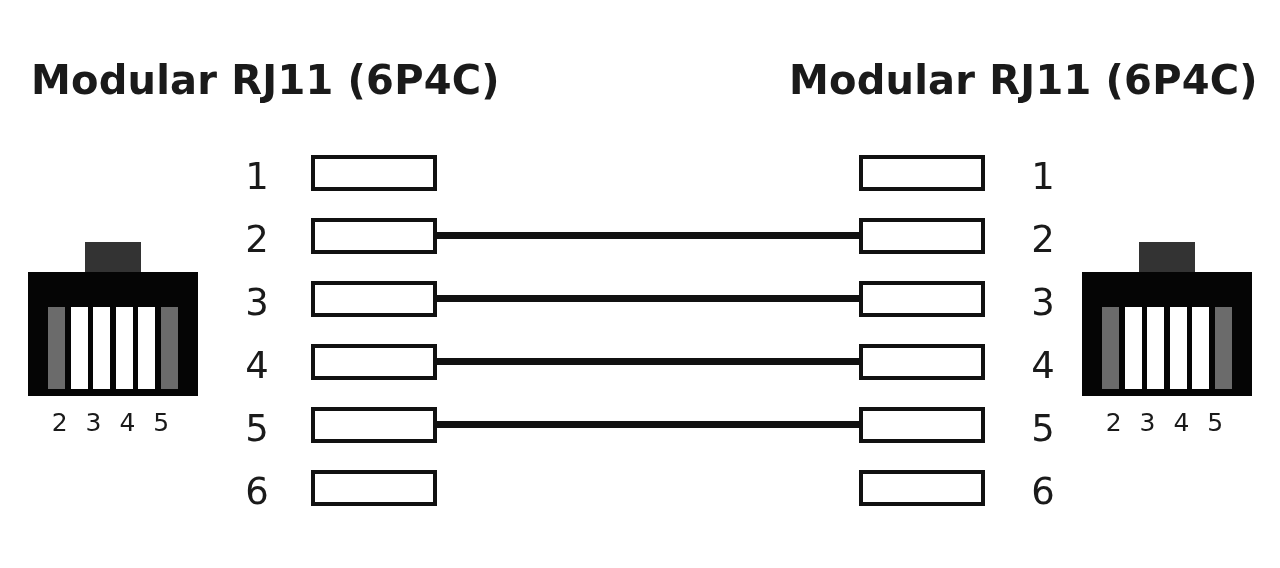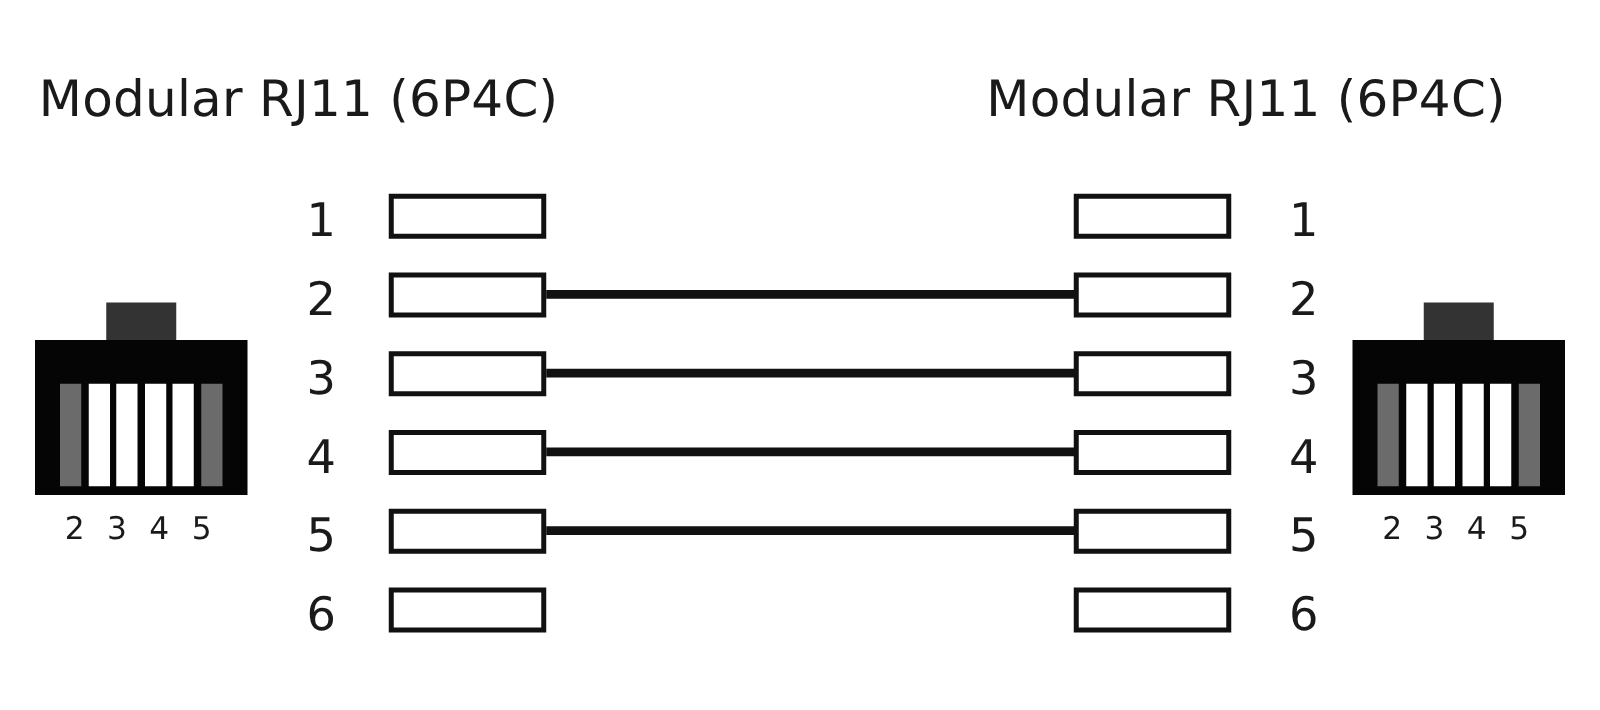--- a/index.html
+++ b/index.html
@@ -21,21 +21,21 @@
     left: 0;
     top: 0;
     width: 1280px;
     height: 568px;
   }
 
   
   .title {
     position: absolute;
     font-size: 40px;
-    font-weight: 400;
+    font-weight: 700;
     letter-spacing: 0.2px;
     color: #1a1a1a;
     white-space: nowrap;
     line-height: 1;
   }
   #title-left  { left: 31px;  top: 60px; }
   #title-right { left: 789px; top: 60px; }
 
   
   .pin-number {

